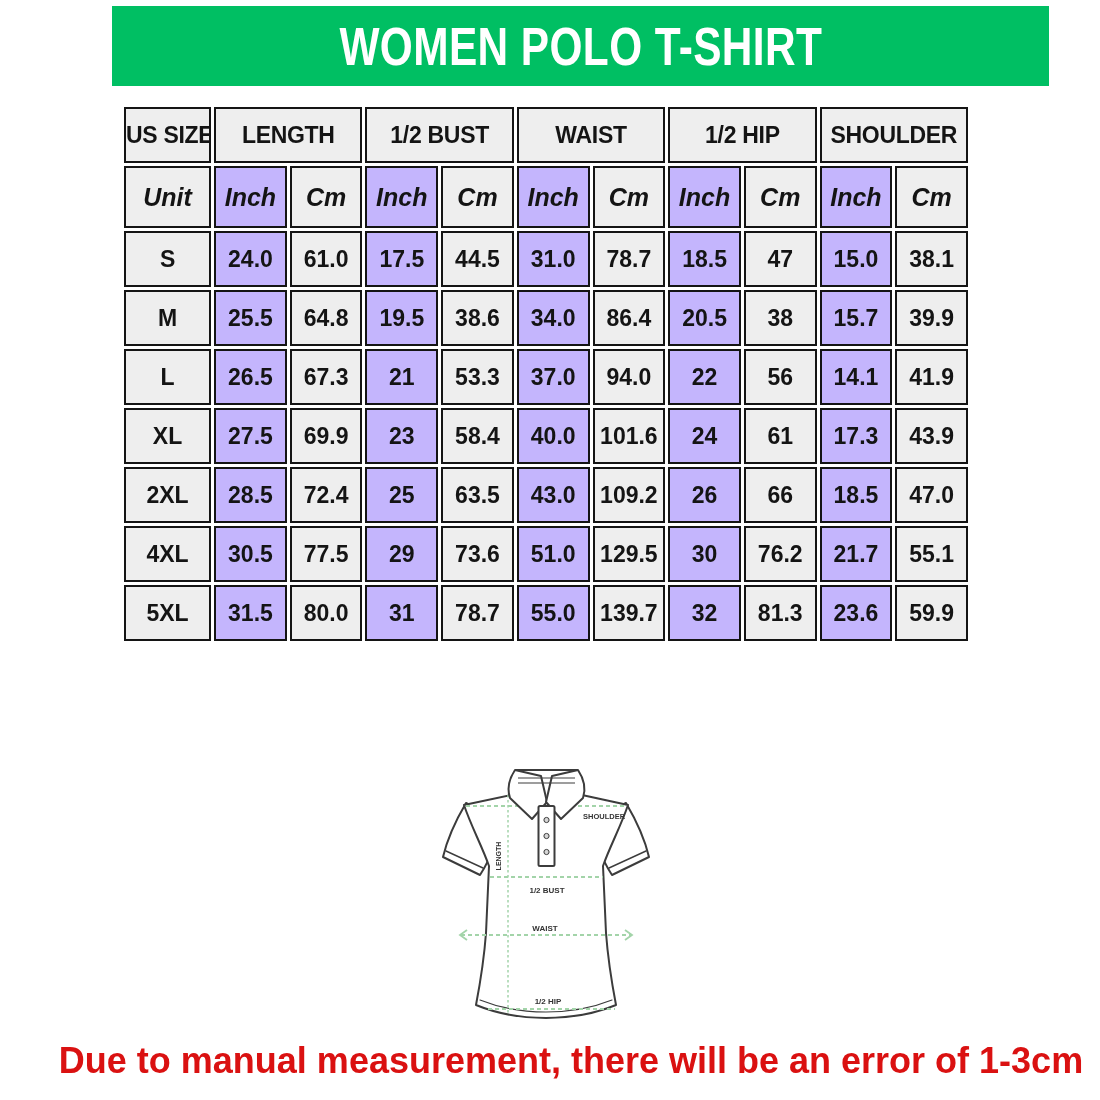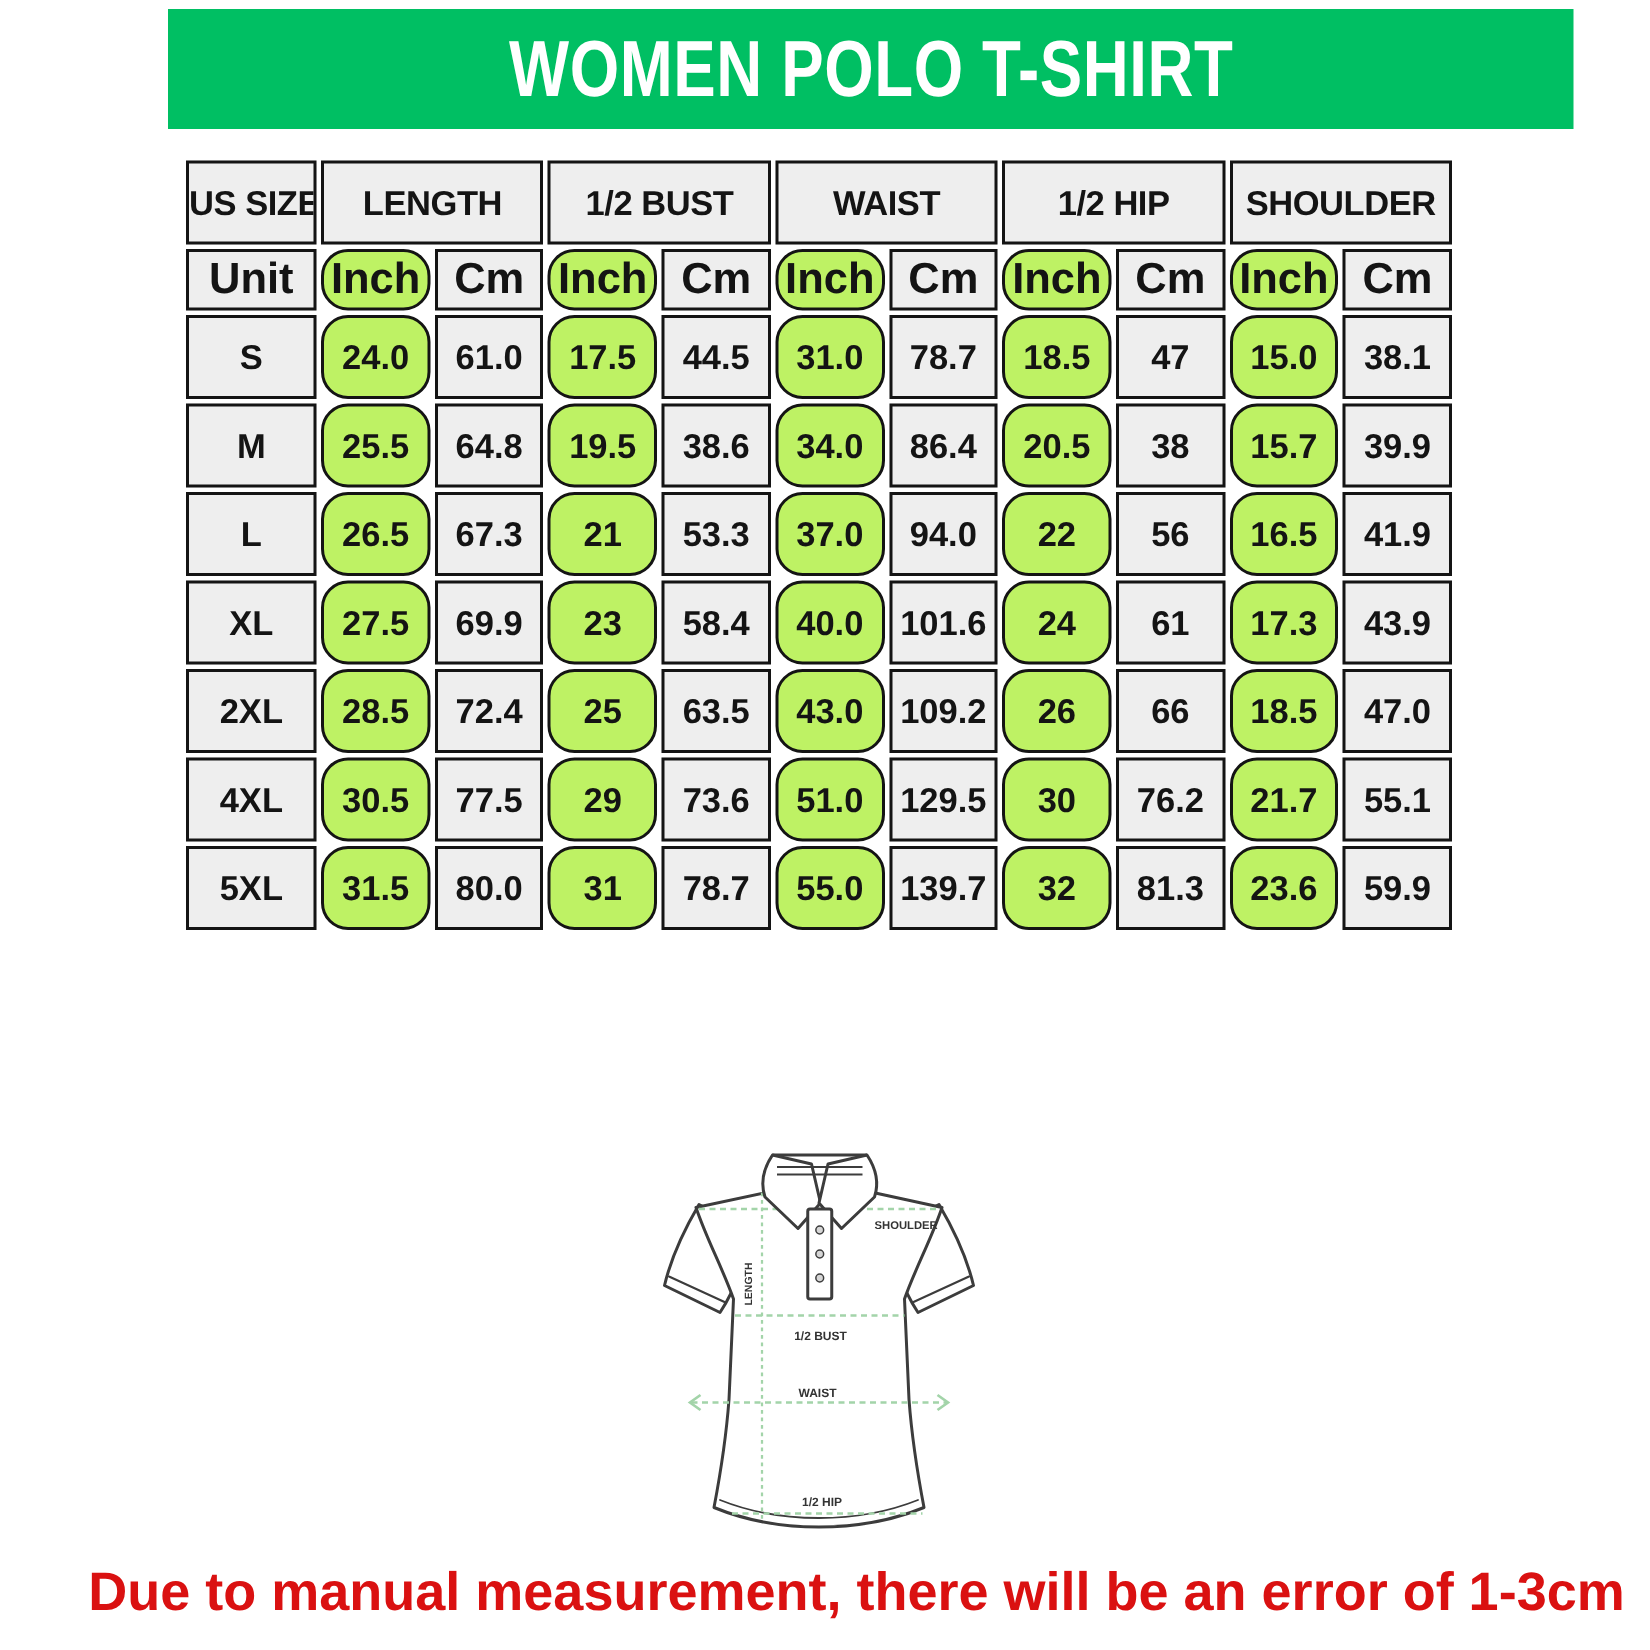--- a/index.html
+++ b/index.html
@@ -29,24 +29,24 @@
     border-collapse:separate; border-spacing:3px; table-layout:fixed;
   }
   table.size-table col.size-col { width:10.7%; }
   .size-table th, .size-table td {
     border:2.5px solid var(--border-dark, #141414);
     text-align:center; vertical-align:middle;
     font-weight:bold; color:#141414;
     overflow:hidden; white-space:nowrap;
   }
   .size-table th.group { height:56px; font-size:23px; background:var(--cell-gray, #eeeeee); letter-spacing:-0.3px; }
-  .size-table th.unit  { height:41px; font-size:29px; }
+  .size-table th.unit  { height:62px; font-size:25px;font-style:italic; }
   .size-table td       { height:56px; font-size:23px; }
   .size-table .gray  { background:var(--cell-gray, #eeeeee); }
-  .size-table .white { background:#bef264;border-radius:18px; }
+  .size-table .white { background:#c4b5fd; }
 
   
   .shirt-wrap { position:absolute; left:425px; top:750px; width:290px; height:295px; }
   .shirt-wrap svg { width:100%; height:100%; display:block; }
   .diagram-label {
     font-family:"Liberation Sans", sans-serif;
     font-weight:bold; fill:#333333;
   }
 
   
@@ -134,21 +134,21 @@
         <tr>
           <td class="gray">L</td>
           <td class="white">26.5</td>
           <td class="gray">67.3</td>
           <td class="white">21</td>
           <td class="gray">53.3</td>
           <td class="white">37.0</td>
           <td class="gray">94.0</td>
           <td class="white">22</td>
           <td class="gray">56</td>
-          <td class="white">16.5</td>
+          <td class="white">14.1</td>
           <td class="gray">41.9</td>
         </tr>
         <tr>
           <td class="gray">XL</td>
           <td class="white">27.5</td>
           <td class="gray">69.9</td>
           <td class="white">23</td>
           <td class="gray">58.4</td>
           <td class="white">40.0</td>
           <td class="gray">101.6</td>

